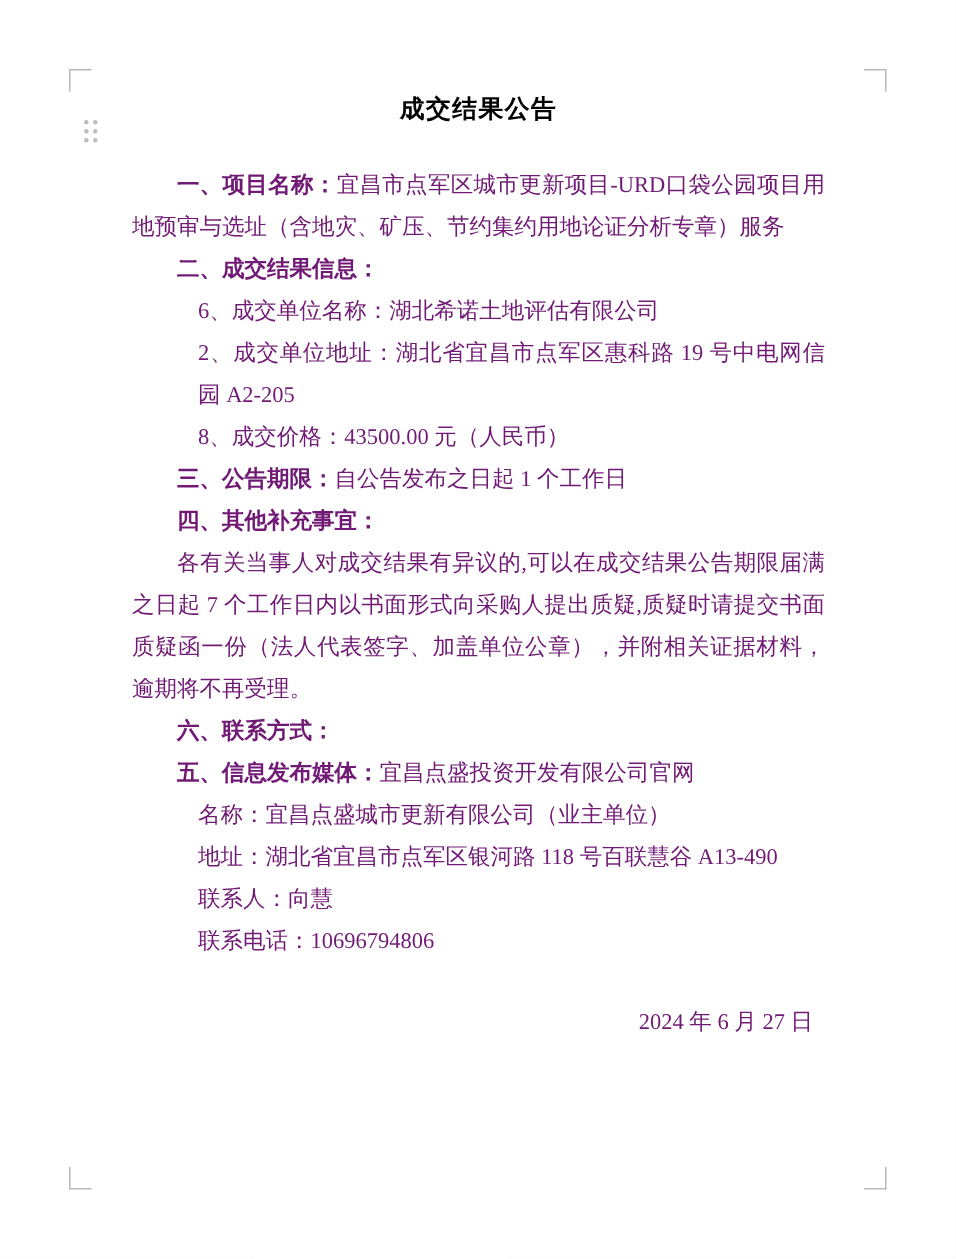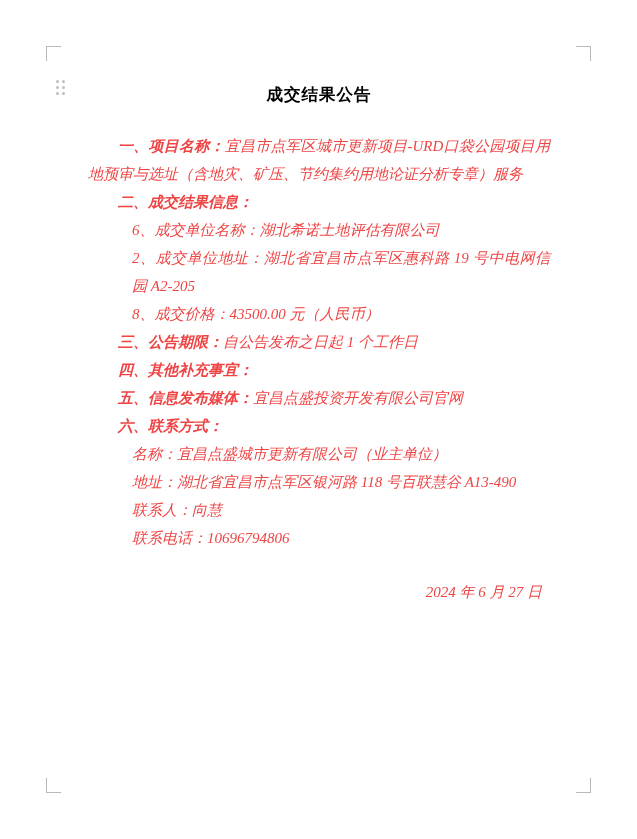--- a/index.html
+++ b/index.html
@@ -58,40 +58,39 @@
     display: block;
     width: 3px;
     height: 3px;
     background: #bdbdbd;
     border-radius: 50%;
   }
 
   .content {
     position: absolute;
     left: 88px;
-    top: 84px;
+    top: 62px;
     width: 462px;
   }
 
   .doc-title {
     text-align: center;
     font-weight: bold;
     font-size: 16.5px;
     letter-spacing: 1px;
     margin: 0 0 26px 0;
     color: #000;
   }
 
   p {
     margin: 0;
     font-size: 15px;
     line-height: 28px;
-    color: #ef4444;
+    color: #701a75;
     text-align: justify;
-    font-style: italic;
   }
 
   .sec-head {
     font-weight: bold;
   }
   .sec-head .normal {
     font-weight: normal;
   }
 
   .indent1 { text-indent: 30px; }
@@ -140,24 +139,25 @@
       <p class="sec-head indent1"><span>一、项目名称：</span><span class="normal">宜昌市点军区城市更新项目-URD口袋公园项目用地预审与选址（含地灾、矿压、节约集约用地论证分析专章）服务</span></p>
 
       <p class="sec-head indent1">二、成交结果信息：</p>
       <p class="indent2">6、成交单位名称：湖北希诺土地评估有限公司</p>
       <p class="indent2">2、成交单位地址：湖北省宜昌市点军区惠科路 19 号中电网信园 A2-205</p>
       <p class="indent2">8、成交价格：43500.00 元（人民币）</p>
 
       <p class="sec-head indent1"><span>三、公告期限：</span><span class="normal">自公告发布之日起 1 个工作日</span></p>
 
       <p class="sec-head indent1">四、其他补充事宜：</p>
+      <p class="indent-body para-block">各有关当事人对成交结果有异议的,可以在成交结果公告期限届满之日起 7 个工作日内以书面形式向采购人提出质疑,质疑时请提交书面质疑函一份（法人代表签字、加盖单位公章），并附相关证据材料，逾期将不再受理。</p>
+
+      <p class="sec-head indent1">六、联系方式：</p>
 
       <p class="sec-head indent1"><span>五、信息发布媒体：</span><span class="normal">宜昌点盛投资开发有限公司官网</span></p>
-
-      <p class="sec-head indent1">六、联系方式：</p>
       <p class="contact-line">名称：宜昌点盛城市更新有限公司（业主单位）</p>
       <p class="contact-line">地址：湖北省宜昌市点军区银河路 118 号百联慧谷 A13-490</p>
       <p class="contact-line">联系人：向慧</p>
       <p class="contact-line">联系电话：10696794806</p>
 
       <p class="date-line">2024 年 6 月 27 日</p>
 
     </div>
   </div>
 </div>

